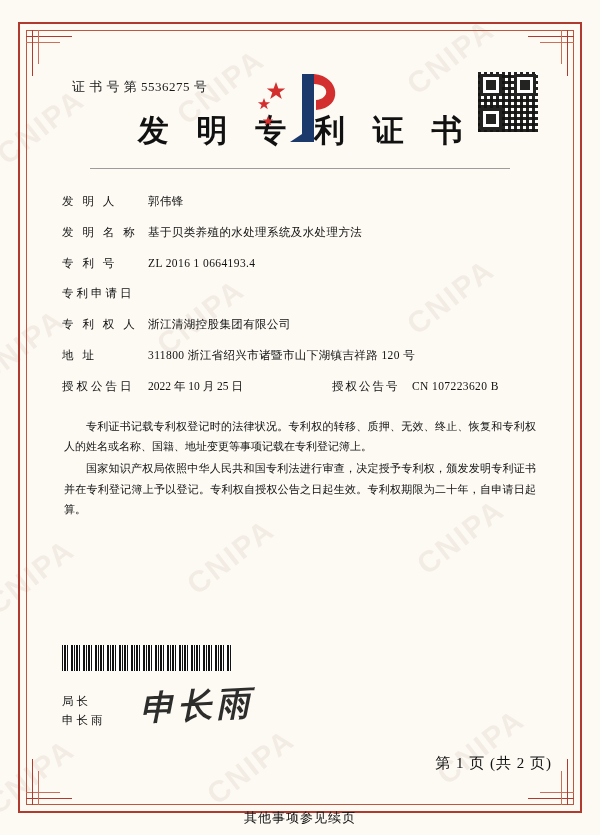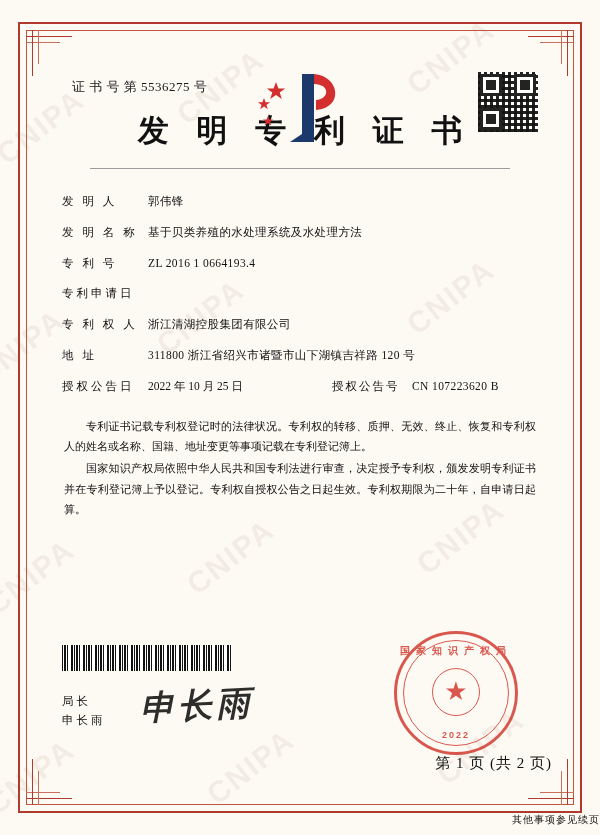--- a/index.html
+++ b/index.html
@@ -159,22 +159,22 @@
   .seal .yr{
     position:absolute;left:0;right:0;bottom:12px;text-align:center;
     font-size:9px;letter-spacing:2px;font-weight:700;
     font-family:"Liberation Sans","DejaVu Sans",sans-serif;
   }
   .pagenum{
     position:absolute;left:0;right:0;bottom:10px;text-align:right;
     font-size:15px;color:#111;letter-spacing:1px;
   }
   .footnote{
-    position:absolute;left:0;right:0;bottom:8px;text-align:right;
-    font-size:10px;color:#111;letter-spacing:1px;z-index:4;
+    position:absolute;left:0;right:0;bottom:8px;text-align:center;
+    font-size:13px;color:#111;letter-spacing:1px;z-index:4;
   }
 </style>
 </head>
 <body>
 
 <div class="wm-layer">
   <div class="wm" style="left:-10px;top:110px">CNIPA</div>
   <div class="wm" style="left:170px;top:70px">CNIPA</div>
   <div class="wm" style="left:400px;top:40px">CNIPA</div>
   <div class="wm" style="left:-30px;top:330px">CNIPA</div>
@@ -282,23 +282,17 @@
 
   <div class="barcode"></div>
 
   <div class="signblock">
     <div>局长</div>
     <div>申长雨</div>
   </div>
 
   <div class="signature">申长雨</div>
 
-  <div class="seal">
-    <div class="ring"></div>
-    <div class="arc">国家知识产权局</div>
-    <div class="star">★</div>
-    <div class="yr">2022</div>
-  </div>
 
   <div class="pagenum">第 1 页 (共 2 页)</div>
 </div>
 
 <div class="footnote">其他事项参见续页</div>
 
 </body></html>

